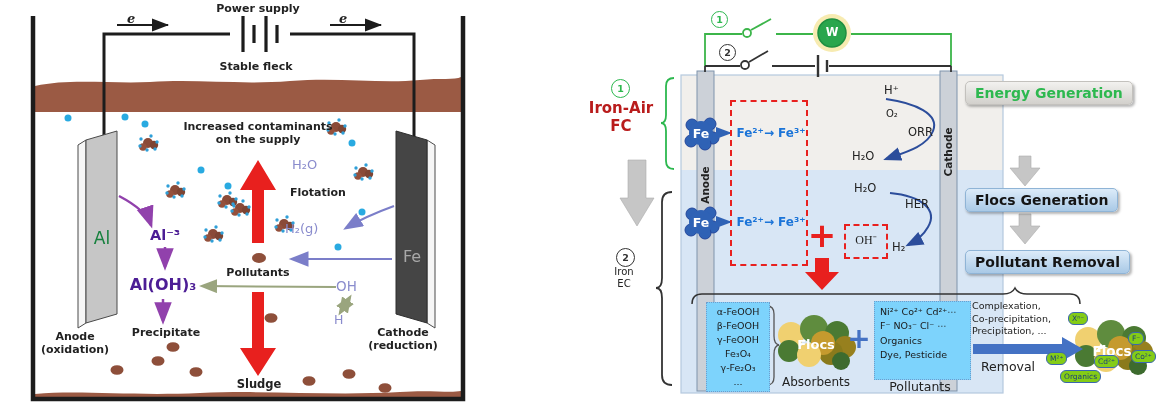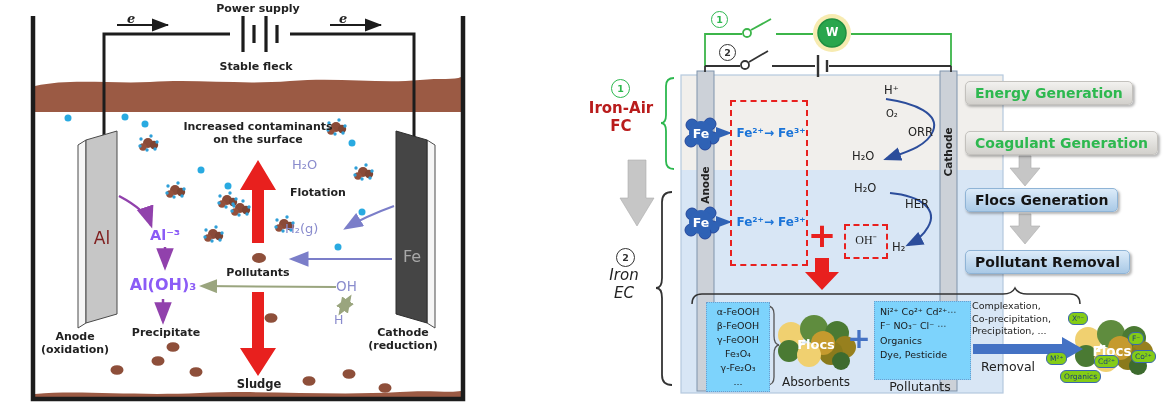--- a/index.html
+++ b/index.html
@@ -2,21 +2,21 @@
 <html><head>
 <meta charset="utf-8">
 <style>
   html,body{margin:0;padding:0;background:#fff;}
   .canvas{position:relative;width:1172px;height:409px;background:#fff;
           font-family:"DejaVu Sans",sans-serif;overflow:hidden;}
   svg.layer{position:absolute;left:0;top:0;}
   .t{position:absolute;white-space:pre-line;line-height:1.2;color:#222;}
   .c{text-align:center;}
   .b{font-weight:bold;}
-  .purple{color:#8b5cf6;}
+  .purple{color:#4c1d95;}
   .slate{color:#8a8ccd;}
   .green{color:#b91c1c;}
   .blue{color:#1b74d8;}
   .red{color:#e8201e;}
   .royal{color:#4472c4;}
   .white{color:#fff;}
   .gray{color:#a8a8a8;}
   .circnum{position:absolute;width:15px;height:15px;border-radius:50%;
            text-align:center;font-size:9.5px;line-height:15px;background:#fff;
            font-weight:bold;}
@@ -247,47 +247,47 @@
     </g>
 
     <polygon points="973,344 1062,344 1062,337 1083,349 1062,361 1062,354 973,354" fill="#4472c4"></polygon>
   </svg>
 
   <div class="t b c" style="left:188px;top:2px;width:140px;font-size:11px;">Power supply</div>
   <div class="t b serifit" style="left:127px;top:11px;font-size:13px;">e</div>
   <div class="t b serifit" style="left:339px;top:11px;font-size:13px;">e</div>
   <div class="t b c" style="left:186px;top:60px;width:140px;font-size:11px;">Stable fleck</div>
   <div class="t b c" style="left:178px;top:120px;width:160px;font-size:11px;">Increased contaminants
-on the surface</div>
+on the supply</div>
   <div class="t slate" style="left:292px;top:157px;font-size:13px;">H₂O</div>
   <div class="t b" style="left:290px;top:186px;font-size:11px;">Flotation</div>
   <div class="t slate" style="left:285px;top:221px;font-size:13px;">H₂(g)</div>
   <div class="t b c" style="left:218px;top:266px;width:80px;font-size:11px;">Pollutants</div>
-  <div class="t c" style="left:88px;top:228px;width:28px;font-size:17px;color:#7f1d1d;">Al</div>
+  <div class="t c" style="left:88px;top:228px;width:28px;font-size:17px;color:#15803d;">Al</div>
   <div class="t c gray" style="left:398px;top:247px;width:28px;font-size:16px;">Fe</div>
   <div class="t b purple" style="left:150px;top:227px;font-size:14.5px;">Al⁻³</div>
   <div class="t b purple c" style="left:126px;top:275px;width:74px;font-size:16px;">Al(OH)₃</div>
   <div class="t b c" style="left:126px;top:326px;width:80px;font-size:11px;">Precipitate</div>
   <div class="t b c" style="left:30px;top:330px;width:90px;font-size:11px;">Anode
 (oxidation)</div>
   <div class="t b c" style="left:358px;top:326px;width:90px;font-size:11px;">Cathode
 (reduction)</div>
   <div class="t slate" style="left:336px;top:278px;font-size:13.5px;">OH</div>
   <div class="t slate" style="left:334px;top:312px;font-size:12.5px;">H</div>
   <div class="t b c" style="left:226px;top:378px;width:66px;font-size:11.5px;">Sludge</div>
 
   <div class="circnum g" style="left:711px;top:11px;">1</div>
   <div class="circnum k" style="left:719px;top:44px;">2</div>
   <div class="t b white c" style="left:824px;top:26px;width:16px;font-size:11.5px;">W</div>
 
   <div class="circnum g" style="left:611px;top:79px;width:17px;height:17px;line-height:17px;">1</div>
   <div class="t c green" style="left:578px;top:99px;width:86px;font-size:15px;font-weight:600;">Iron-Air
 FC</div>
   <div class="circnum k" style="left:616px;top:248px;width:17px;height:17px;line-height:17px;">2</div>
-  <div class="t c" style="left:592px;top:266px;width:64px;font-size:15px;font-style:italic;">Iron
+  <div class="t c" style="left:592px;top:266px;width:64px;font-size:10px;">Iron
 EC</div>
 
   <div class="t b c vert" style="left:671px;top:178px;width:70px;height:14px;font-size:10.5px;">Anode</div>
   <div class="t b c vert" style="left:914px;top:145px;width:70px;height:14px;font-size:10.5px;">Cathode</div>
 
   <div class="t b white c" style="left:688px;top:126px;width:26px;font-size:12.5px;">Fe</div>
   <div class="t b white c" style="left:688px;top:215px;width:26px;font-size:12.5px;">Fe</div>
   <div class="t b blue c" style="left:733px;top:126px;width:76px;font-size:12px;">Fe²⁺→ Fe³⁺</div>
   <div class="t b blue c" style="left:733px;top:215px;width:76px;font-size:12px;">Fe²⁺→ Fe³⁺</div>
   <div class="dashred" style="left:730px;top:100px;width:74px;height:162px;"></div>
@@ -299,21 +299,20 @@
   <div class="t" style="left:854px;top:182px;font-size:11.5px;">H₂O</div>
   <div class="t" style="left:905px;top:198px;font-size:11.5px;">HER</div>
   <div class="t" style="left:892px;top:241px;font-size:11.5px;">H₂</div>
 
   <div class="t b red c" style="left:806px;top:218px;width:32px;font-size:34px;line-height:34px;">+</div>
   <div class="dashred" style="left:844px;top:224px;width:40px;height:31px;">
     <div class="t c" style="left:0;top:7px;width:40px;font-size:12px;font-family:Liberation Serif, serif;">OH⁻</div>
   </div>
 
   <div class="labelbox gbox" style="left:965px;top:81px;">Energy Generation</div>
-  <div class="labelbox gbox" style="left:965px;top:131px;">Coagulant Generation</div>
   <div class="labelbox bbox" style="left:965px;top:188px;">Flocs Generation</div>
   <div class="labelbox bbox" style="left:965px;top:250px;">Pollutant Removal</div>
 
   <div class="dotbox c" style="left:706px;top:302px;width:62px;height:86px;font-size:9.5px;line-height:1.48;padding-top:2px;">
     <div>α-FeOOH</div>
     <div>β-FeOOH</div>
     <div>γ-FeOOH</div>
     <div>Fe₃O₄</div>
     <div>γ-Fe₂O₃</div>
     <div>...</div>

